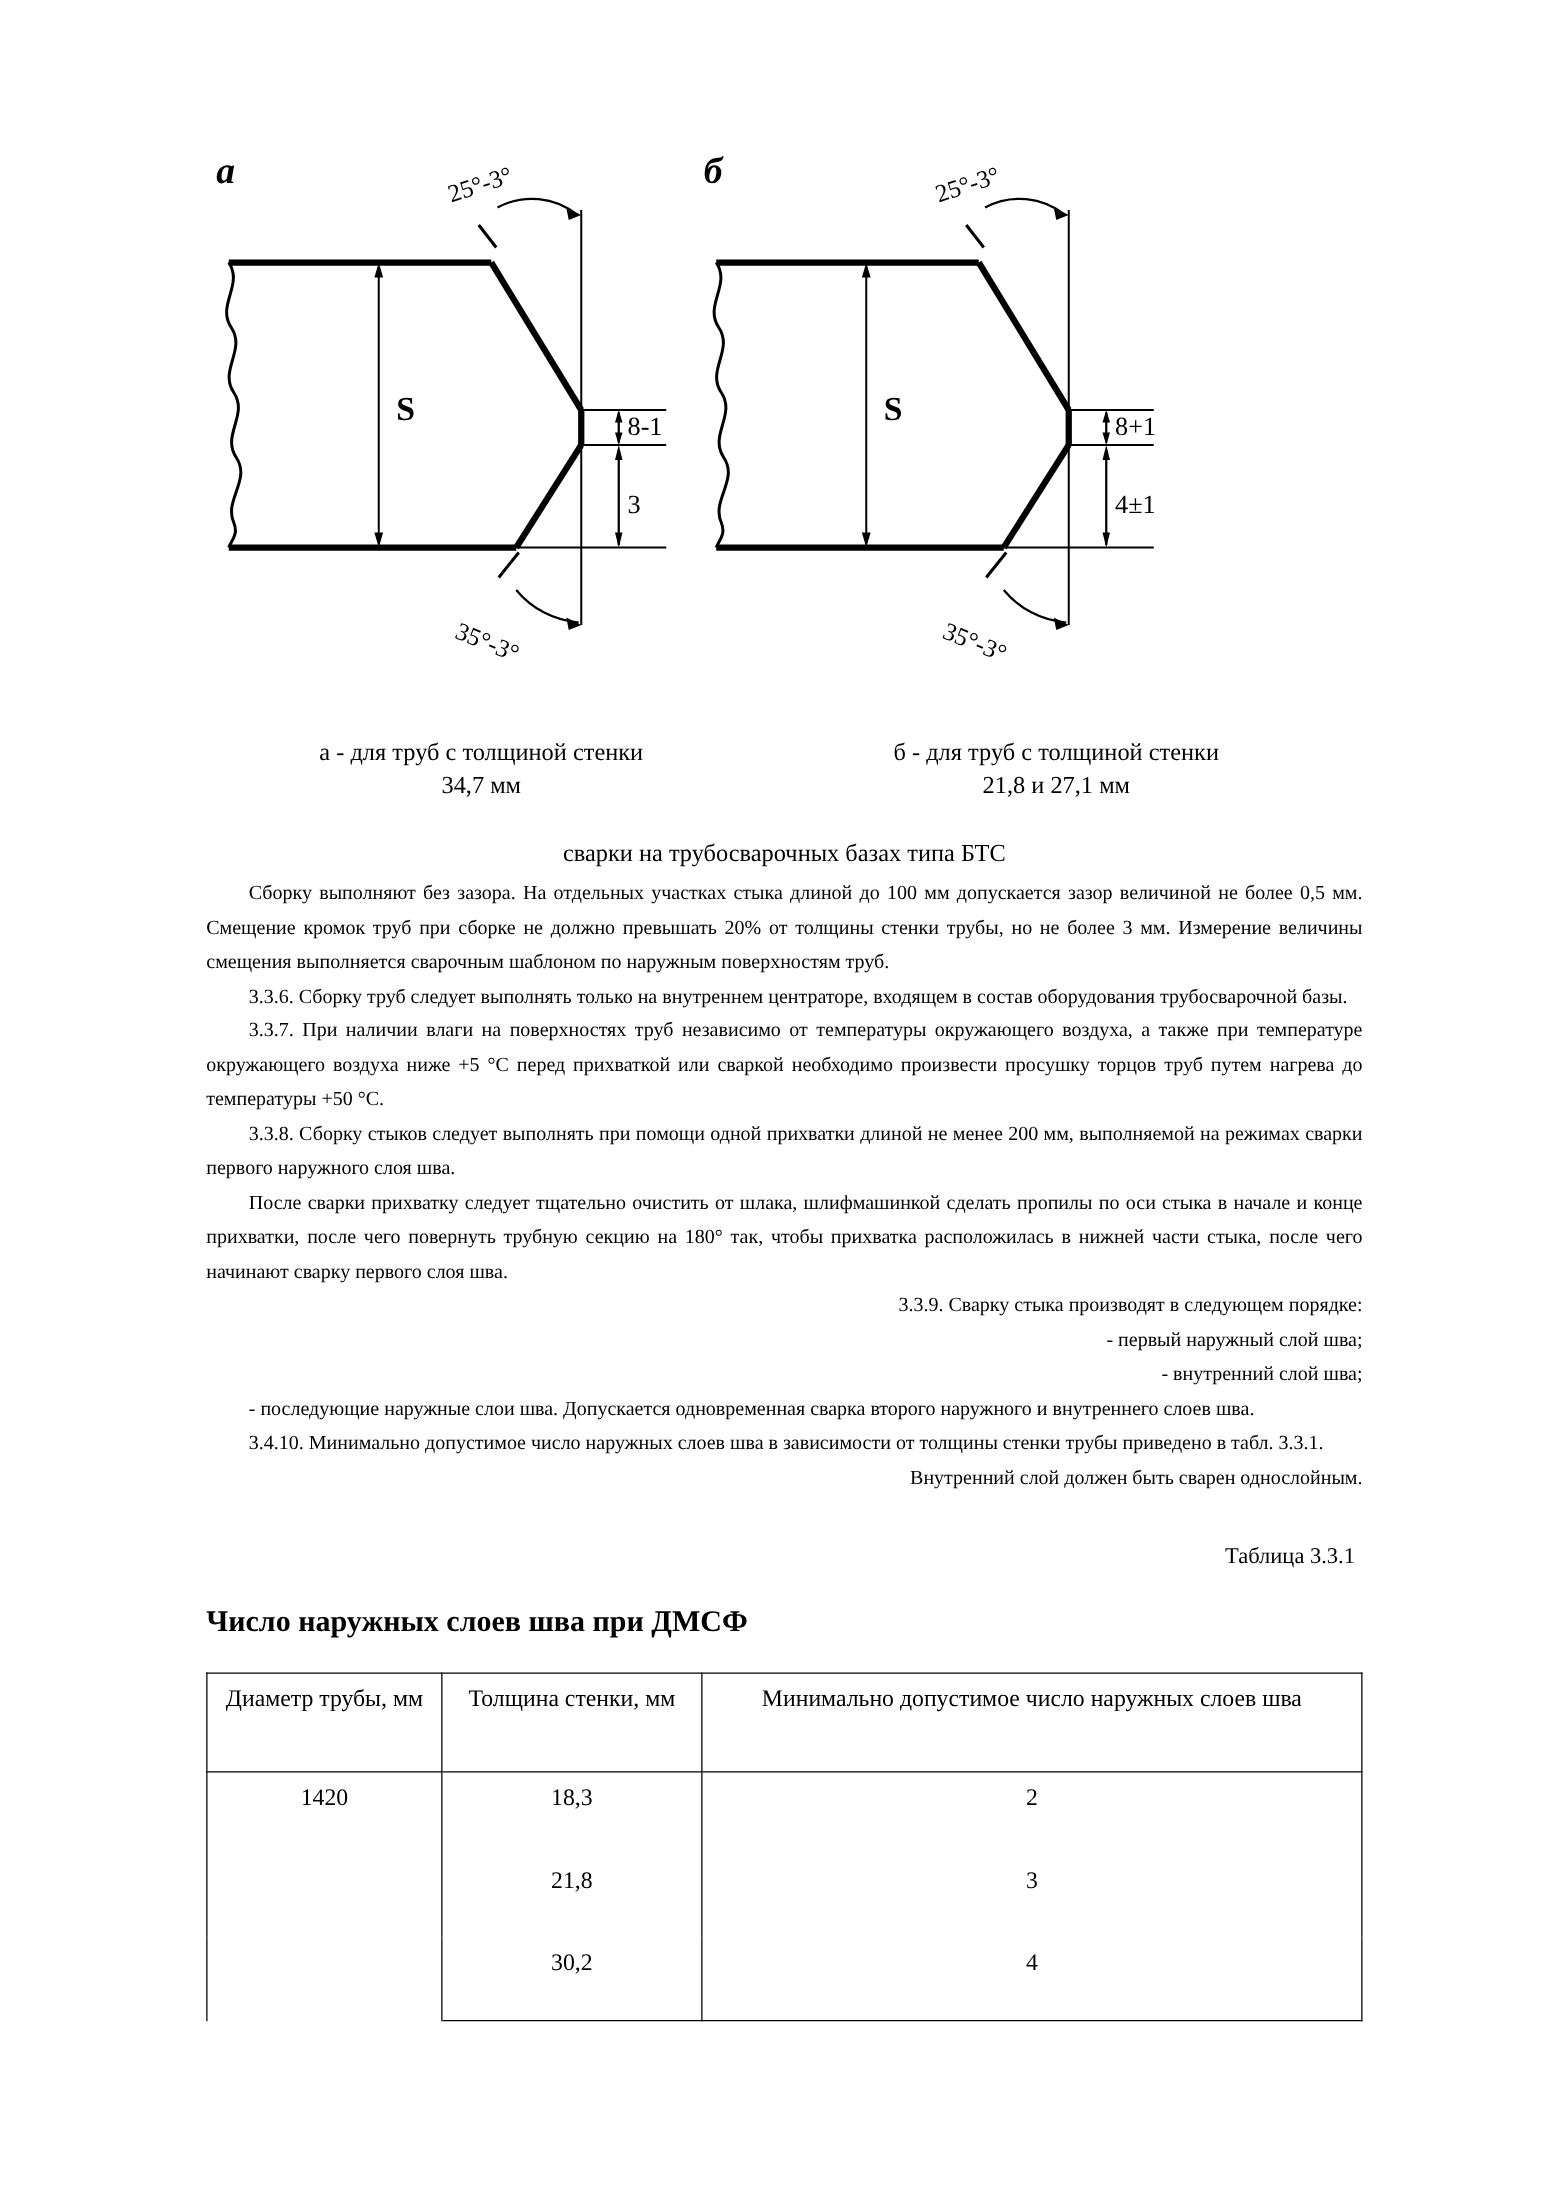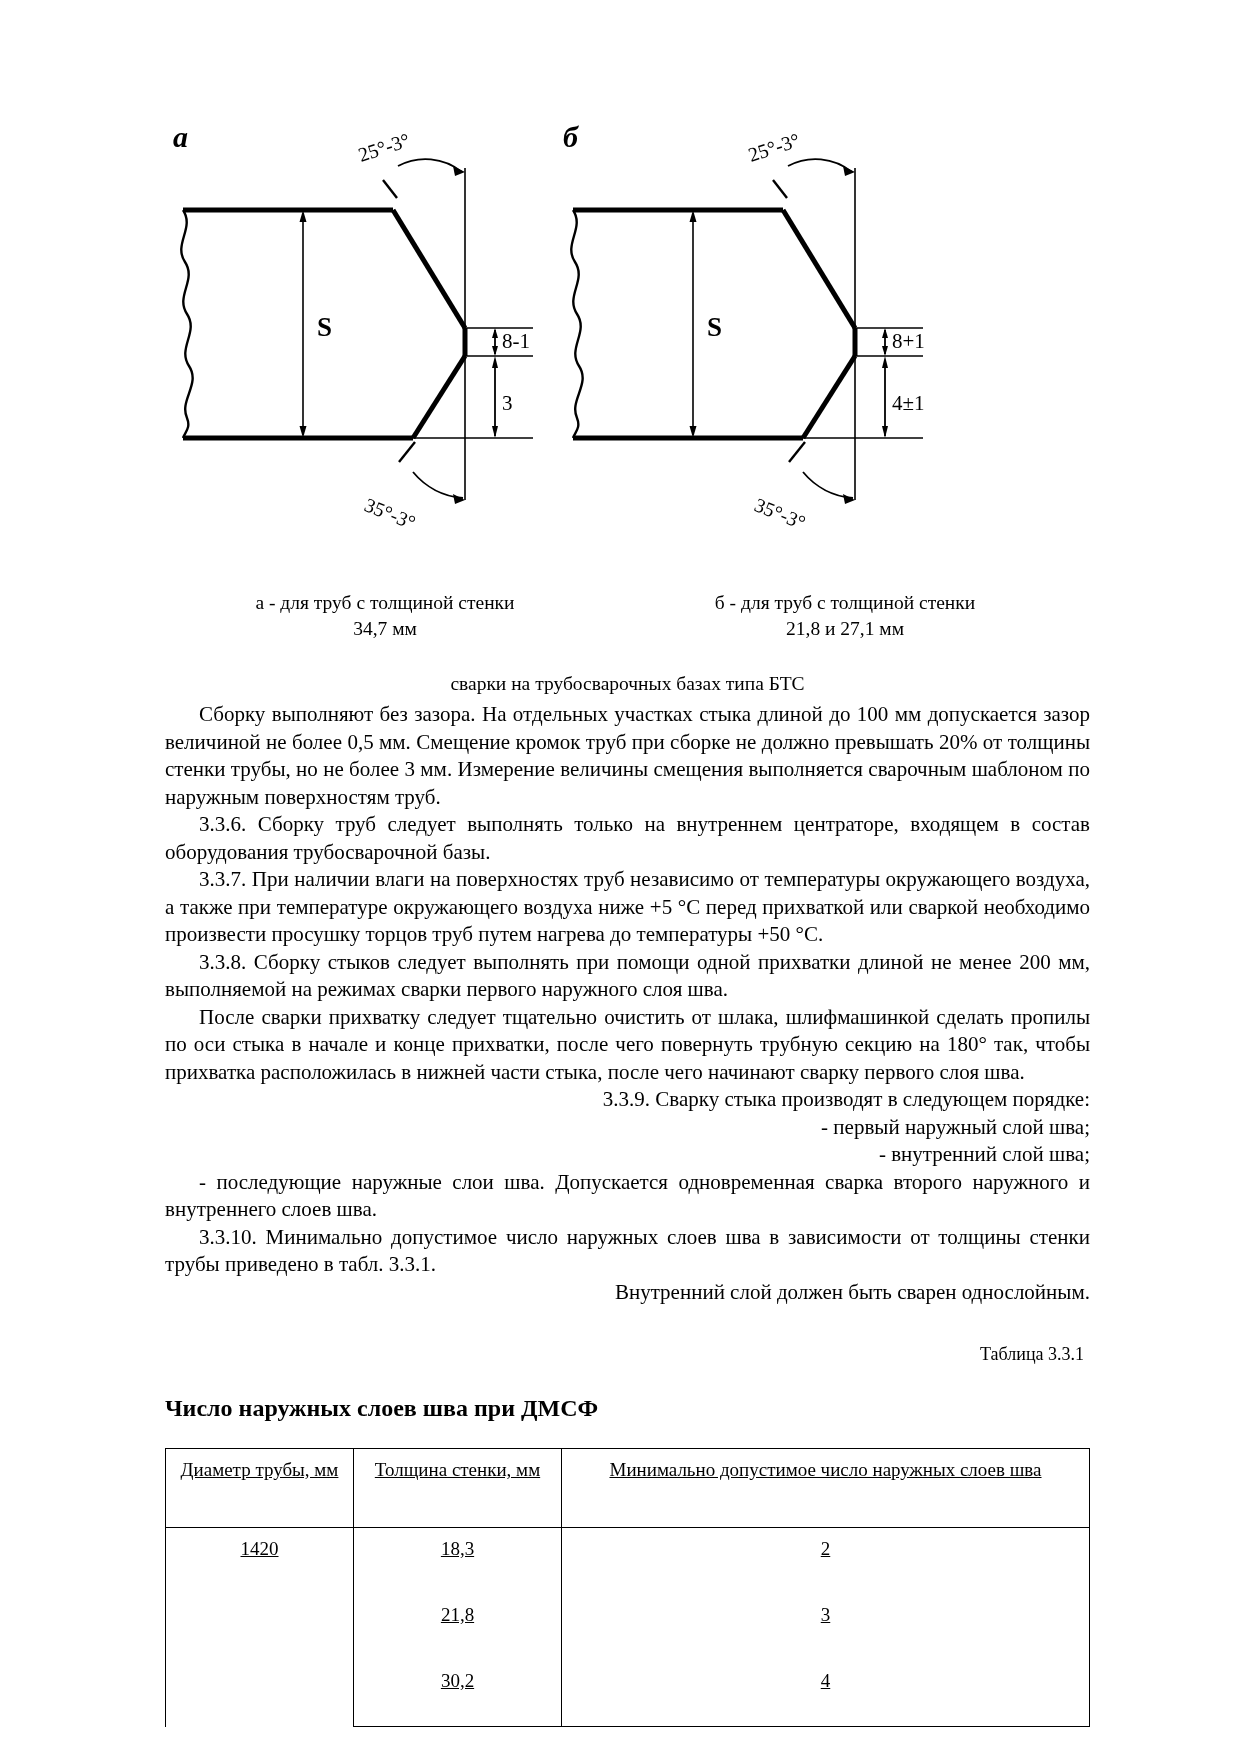--- a/index.html
+++ b/index.html
@@ -75,21 +75,21 @@
     margin: 18px auto 0 auto;
     text-align: center;
     font-size: 19.5px;
     line-height: 27px;
   }
 
   
   .body-text { margin-top: 4px; }
   p.par {
     margin: 0;
-    font-size: 21px;
+    font-size: 16px;
     line-height: 27.5px;
     text-align: justify;
     text-indent: 34px;
     hyphens: none;
   }
   p.par.lastline { text-align: right; }
 
   
   .tbl-number {
     margin-top: 38px;
@@ -101,21 +101,20 @@
     margin-top: 30px;
     text-align: left;
     font-size: 24px;
     font-weight: bold;
   }
   table.data {
     margin: 26px auto 0 auto;
     border-collapse: collapse;
     width: 100%;
     font-size: 19px;
-    text-decoration: underline;
   }
   table.data th,
   table.data td {
     border: 1.6px solid #000;
     text-align: center;
     vertical-align: top;
     padding: 8px 6px;
     font-weight: normal;
     line-height: 26px;
   }
@@ -249,21 +248,21 @@
   <div class="body-text">
     <p class="par">Сборку выполняют без зазора. На отдельных участках стыка длиной до 100 мм допускается зазор величиной не более 0,5 мм. Смещение кромок труб при сборке не должно превышать 20% от толщины стенки трубы, но не более 3 мм. Измерение величины смещения выполняется сварочным шаблоном по наружным поверхностям труб.</p>
     <p class="par">3.3.6. Сборку труб следует выполнять только на внутреннем центраторе, входящем в состав оборудования трубосварочной базы.</p>
     <p class="par">3.3.7. При наличии влаги на поверхностях труб независимо от температуры окружающего воздуха, а также при температуре окружающего воздуха ниже +5 °C перед прихваткой или сваркой необходимо произвести просушку торцов труб путем нагрева до температуры +50 °C.</p>
     <p class="par">3.3.8. Сборку стыков следует выполнять при помощи одной прихватки длиной не менее 200 мм, выполняемой на режимах сварки первого наружного слоя шва.</p>
     <p class="par">После сварки прихватку следует тщательно очистить от шлака, шлифмашинкой сделать пропилы по оси стыка в начале и конце прихватки, после чего повернуть трубную секцию на 180° так, чтобы прихватка расположилась в нижней части стыка, после чего начинают сварку первого слоя шва.</p>
     <p class="par lastline">3.3.9. Сварку стыка производят в следующем порядке:</p>
     <p class="par lastline">- первый наружный слой шва;</p>
     <p class="par lastline">- внутренний слой шва;</p>
     <p class="par">- последующие наружные слои шва. Допускается одновременная сварка второго наружного и внутреннего слоев шва.</p>
-    <p class="par">3.3.10. Минимально допустимое число наружных слоев шва в зависимости от толщины стенки трубы приведено в табл. 3.3.1.</p>
+    <p class="par">3.4.10. Минимально допустимое число наружных слоев шва в зависимости от толщины стенки трубы приведено в табл. 3.3.1.</p>
     <p class="par lastline">Внутренний слой должен быть сварен однослойным.</p>
   </div>
 
   <div class="tbl-number">Таблица 3.3.1</div>
   <div class="tbl-title">Число наружных слоев шва при ДМСФ</div>
 
   <table class="data">
     <thead>
       <tr>
         <th class="col-d">Диаметр трубы, мм</th>

